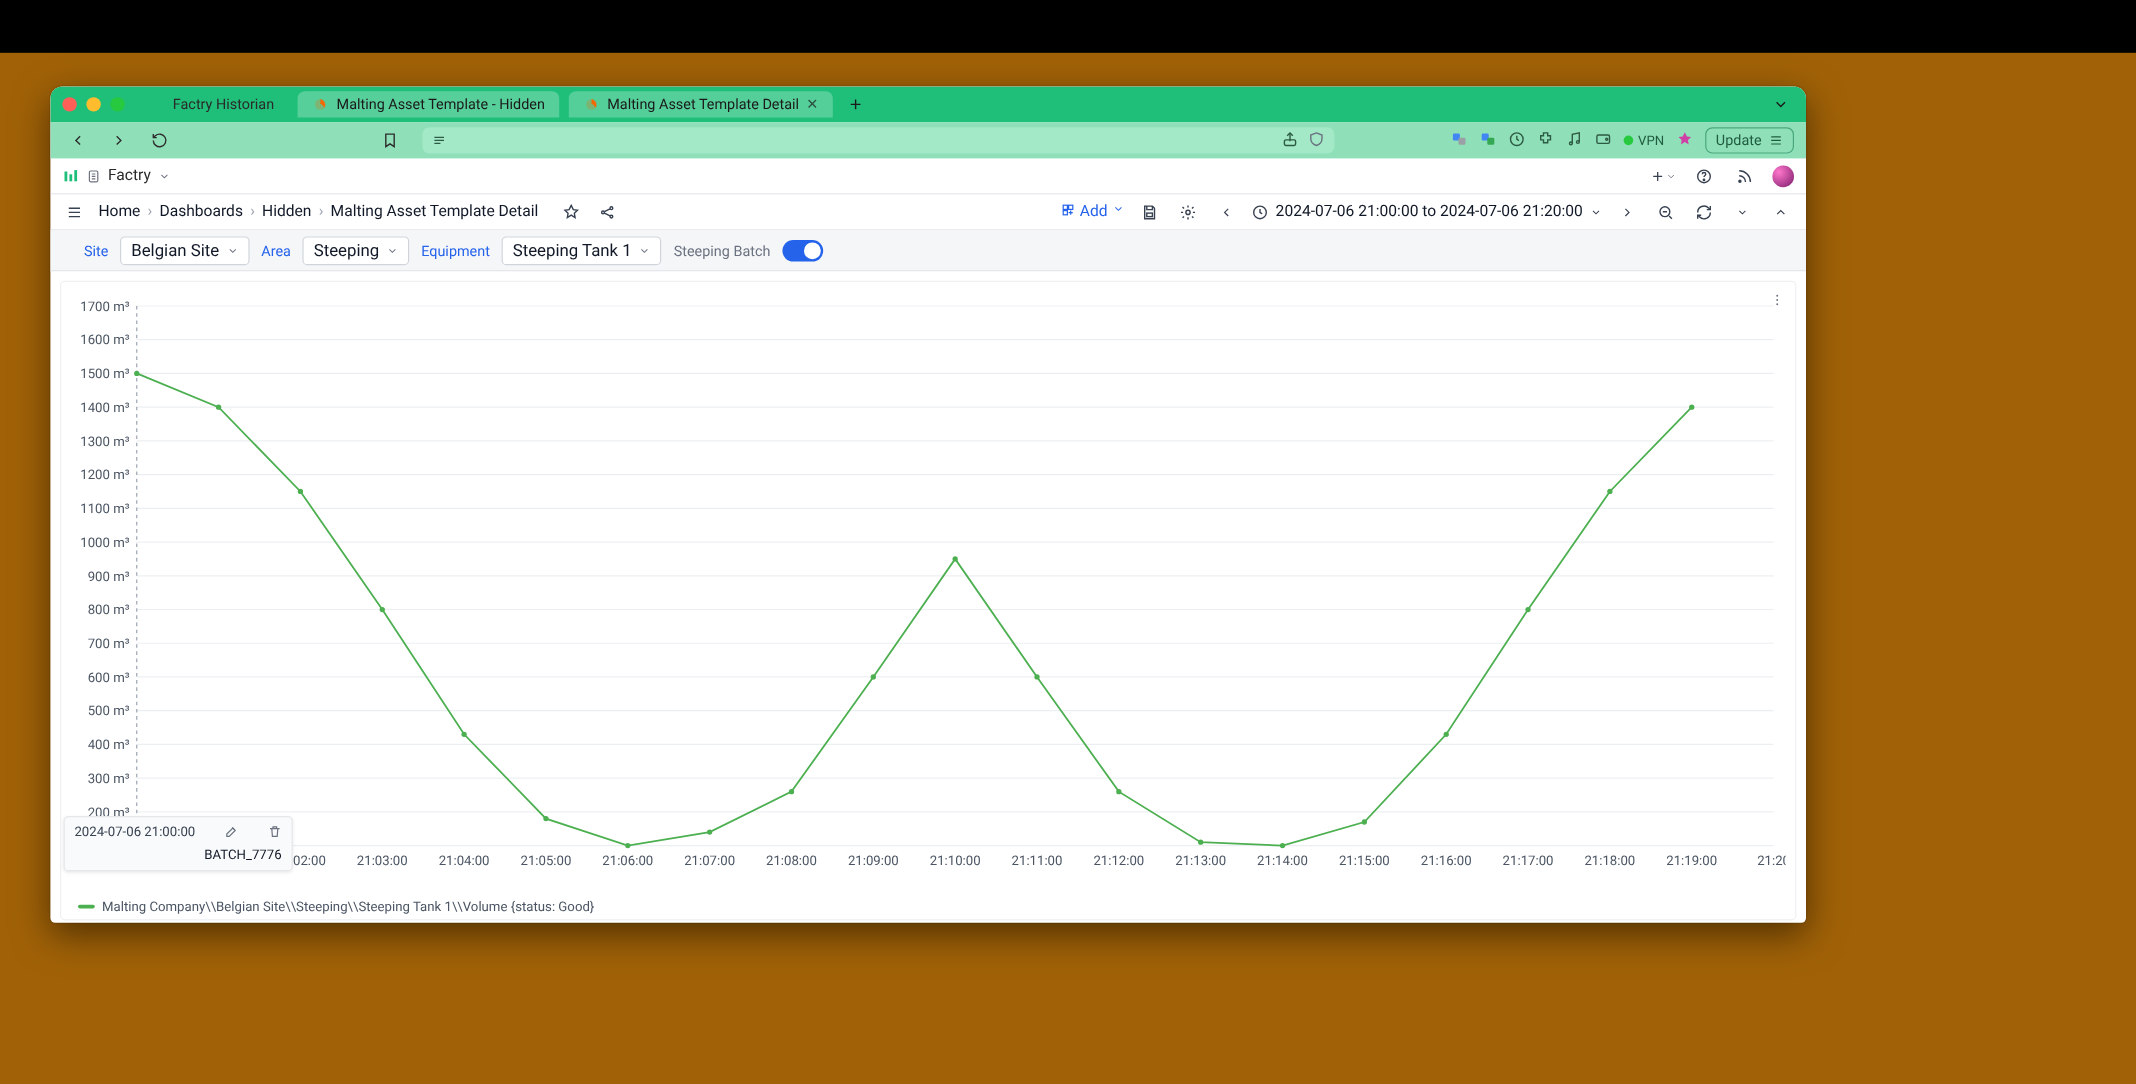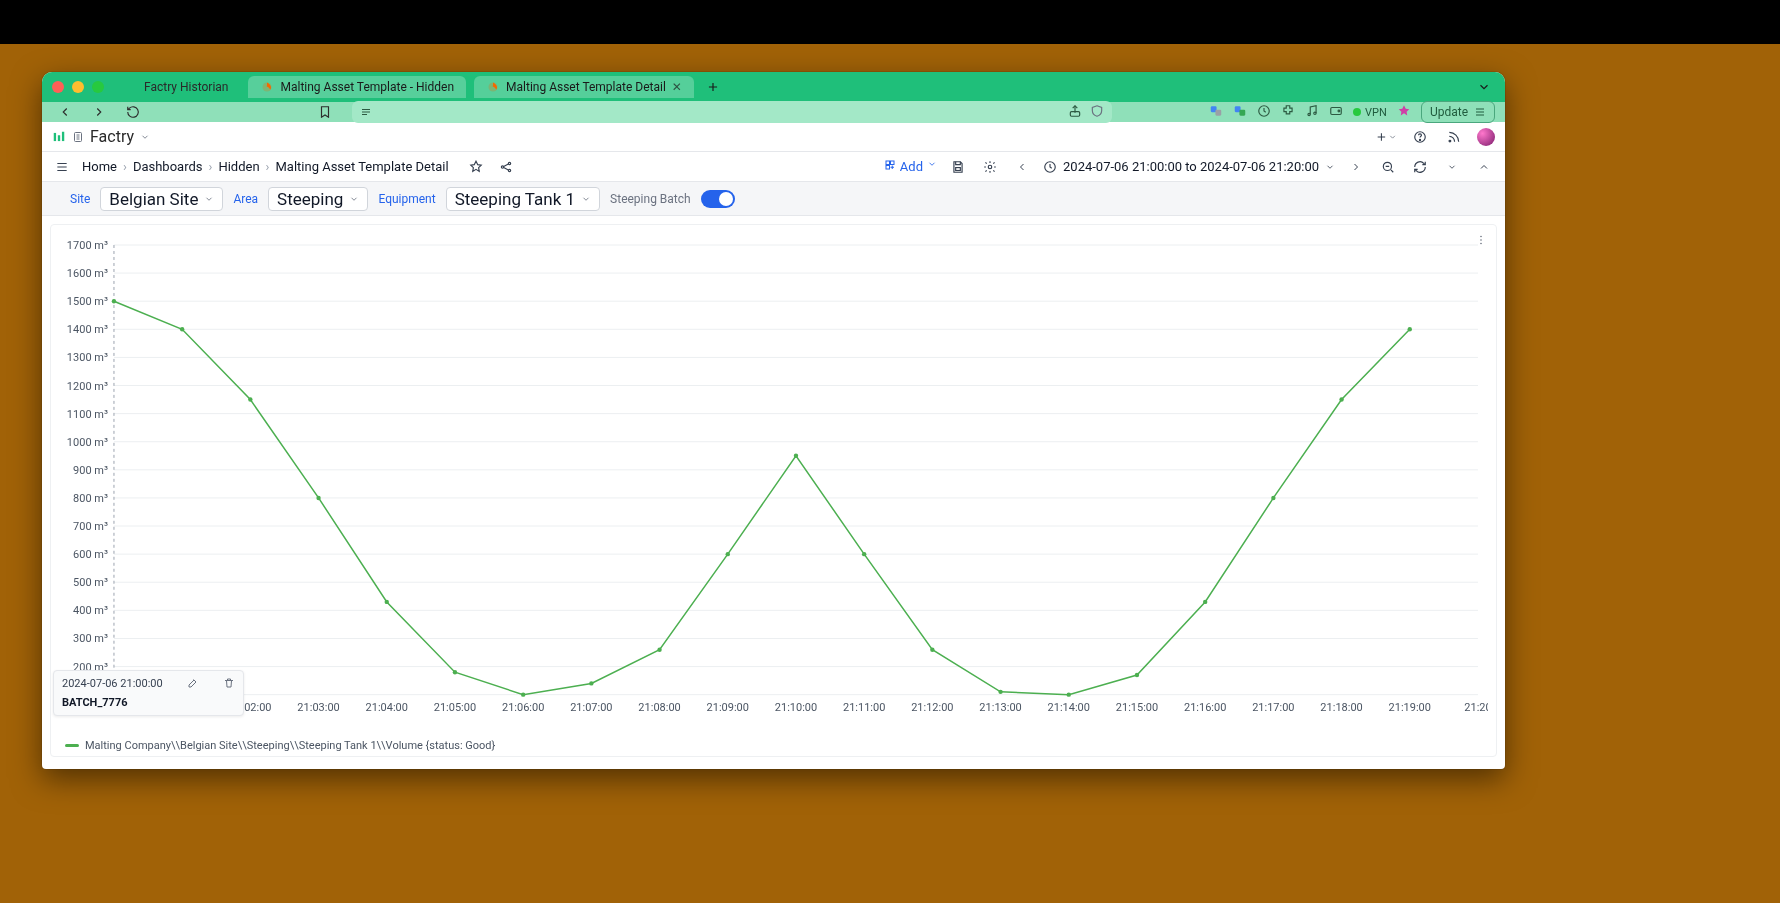--- a/index.html
+++ b/index.html
@@ -14,59 +14,59 @@
   .tab { height: 22px; display: flex; align-items: center; padding: 0 12px; font-size: 12px; color: #1a1a1a; gap: 6px; border-radius: 6px 6px 0 0; }
   .tab.inactive { color: #2a2a2a; }
   .tab.mid { background: rgba(255,255,255,.25); }
   .tab.active { background: #55cf9a; }
   .tab .close { font-size: 12px; opacity: .7; }
   .tab .icon { width: 14px; height: 14px; display: inline-flex; align-items: center; justify-content: center; }
   .newtab { width: 22px; height: 22px; display: flex; align-items: center; justify-content: center; color: #1a1a1a; border-radius: 4px; }
   .titlebar .spacer { flex: 1; }
   .titlebar .chev { width: 22px; height: 22px; display:flex; align-items:center; justify-content:center; }
   
-  .browserbar { height: 20px; background: #8fe0b9; display: flex; align-items: center; padding: 0 10px; gap: 8px; }
+  .browserbar { height: 30px; background: #8fe0b9; display: flex; align-items: center; padding: 0 10px; gap: 8px; }
   .navbtn { width: 26px; height: 24px; display:flex; align-items:center; justify-content:center; color:#2d2d2d; }
   .urlwell { flex: 0 0 760px; height: 22px; background: #a3e8c7; border-radius: 6px; display:flex; align-items:center; padding: 0 8px; gap: 6px; margin-left: 6px; }
   .urlwell .right { margin-left: auto; display:flex; gap:8px; align-items:center; }
   .endicons { display:flex; gap:10px; align-items:center; margin-left:auto; }
   .pill { height: 22px; border: 1px solid #4aa77d; border-radius: 6px; display:flex; align-items:center; padding: 0 8px; font-size: 12px; color:#205c3e; gap:6px; }
   
   .apphdr { height: 30px; display:flex; align-items:center; padding: 0 10px; gap: 10px; border-bottom: 1px solid #e5e7eb; }
-  .brand { display:flex; align-items:center; gap:6px; font-size:16px; color:#2a2a2a; }
+  .brand { display:flex; align-items:center; gap:6px; font-size:13px; color:#2a2a2a; }
   .search { width: 358px; height: 22px; border:1px solid #d1d5db; border-radius:4px; display:flex; align-items:center; padding:0 8px; gap:6px; color:#6b7280; font-size:12px; margin-left:auto; margin-right:auto; }
   .kbd { margin-left:auto; font-size:11px; color:#374151; background:#f3f4f6; border:1px solid #e5e7eb; border-radius:3px; padding:0 4px; display:flex; align-items:center; gap:3px; }
   .hdr-right { display:flex; align-items:center; gap:12px; margin-left:auto; }
   .iconbtn { width:22px; height:22px; display:flex; align-items:center; justify-content:center; color:#374151; }
   .avatar { width:18px; height:18px; border-radius:50%; background: radial-gradient(circle at 30% 30%, #ff77cc, #7a1b6a); }
   
   .crumbbar { height: 30px; display:flex; align-items:center; padding: 0 10px; gap:10px; border-bottom:1px solid #e5e7eb; }
   .crumbbar .ham { width:20px; height:20px; display:flex; align-items:center; justify-content:center; }
   .crumbs { display:flex; align-items:center; gap:6px; font-size:13px; color:#111827; }
   .crumbs .sep { color:#9ca3af; }
   .crumbs a { color:#111827; text-decoration:none; }
   .crumb-actions { display:flex; align-items:center; gap:8px; margin-left:6px; }
   .flex1 { flex:1; }
   .addbtn { color:#2563eb; font-size:13px; display:flex; gap:4px; }
   .timerange { font-size:13px; color:#111827; display:flex; align-items:center; gap:6px; }
   
   .varbar { height: 34px; display:flex; align-items:center; gap:10px; padding: 0 28px; background:#f5f6f8; border-bottom:1px solid #e5e7eb; font-size:12px; }
   .lbl-link { color:#2563eb; }
-  .select { height:24px; border:1px solid #d1d5db; background:#fff; border-radius:4px; display:flex; align-items:center; padding:0 8px; gap:6px; font-size:17px; color:#111827; }
+  .select { height:24px; border:1px solid #d1d5db; background:#fff; border-radius:4px; display:flex; align-items:center; padding:0 8px; gap:6px; font-size:14px; color:#111827; }
   .toggle { width:34px; height:18px; background:#2563eb; border-radius:9px; position:relative; }
   .toggle .knob { position:absolute; top:2px; right:2px; width:14px; height:14px; background:#fff; border-radius:50%; }
   
   .panel { position:relative; margin:8px; border:1px solid #eef0f2; border-radius:4px; height: calc(100% - 164px); }
   .panel .kebab { position:absolute; right:6px; top:6px; width:18px; height:18px; display:flex; align-items:center; justify-content:center; color:#6b7280; }
   .chart { position:absolute; left:8px; right:8px; top:8px; bottom:8px; }
   .legend { position:absolute; left:14px; bottom:4px; font-size:11px; color:#4b5563; display:flex; align-items:center; gap:6px; }
   .legend .swatch { width:14px; height:3px; background:#4caf50; border-radius:2px; }
   .tooltip { position:absolute; left:2px; bottom:40px; background:#f9fafb; border:1px solid #e5e7eb; border-radius:4px; padding:6px 8px; font-size:11px; color:#374151; box-shadow:0 1px 3px rgba(0,0,0,.08); min-width:140px; }
   .tooltip .row1 { display:flex; align-items:flex-start; gap:24px; margin-bottom:4px; }
-  .tooltip .name { font-weight:700; color:#111827; }
+  .tooltip .name { font-weight:400; color:#111827;text-align:right; }
   
   .ico { width:14px; height:14px; }
   .ico-s { width:12px; height:12px; }
   .muted { color:#6b7280; }
   .grafana-icon { color: #f46800; }
   .brave-icon { color:#6b7280; }
   .vpn-dot { width:8px; height:8px; border-radius:50%; background:#27c93f; display:inline-block; }
   .factry-logo { width:14px; height:14px; }
   .chevsmall { width:10px; height:10px; }
   .axis text { font-size:11px; fill:#4b5563; }

